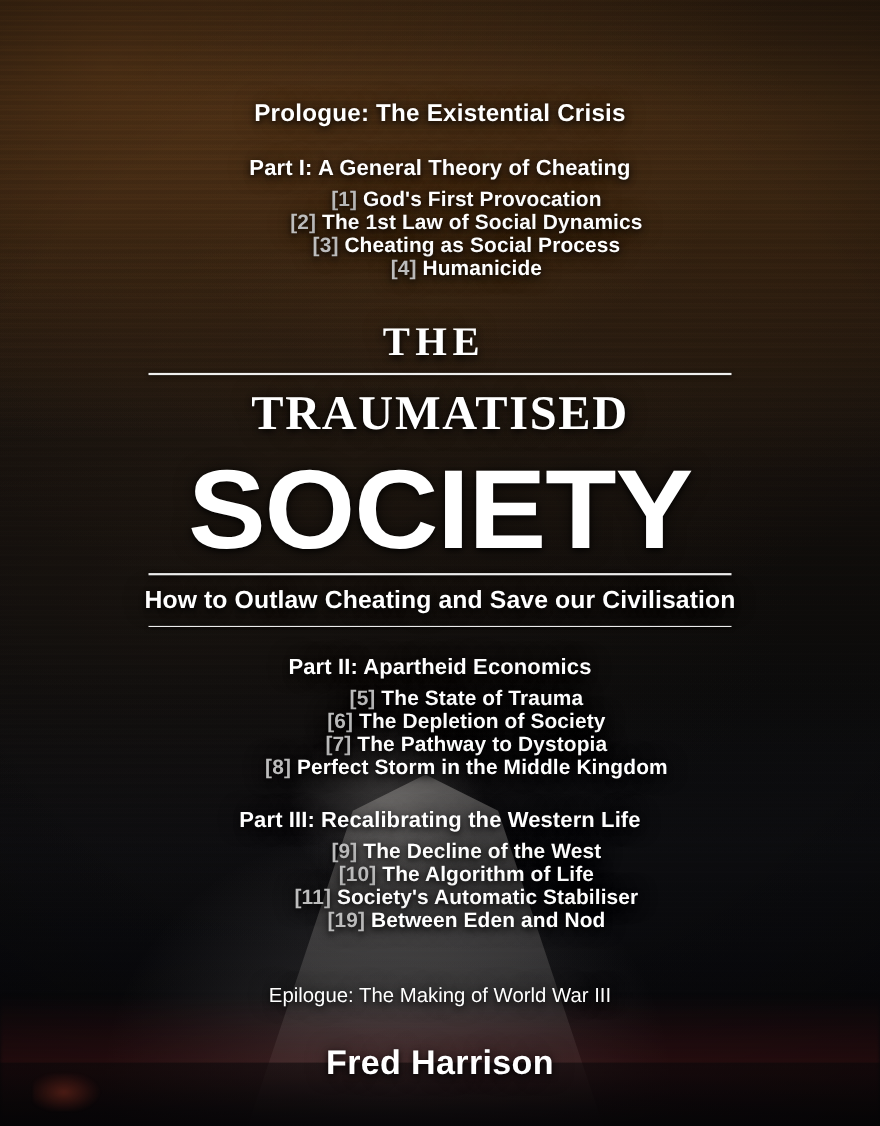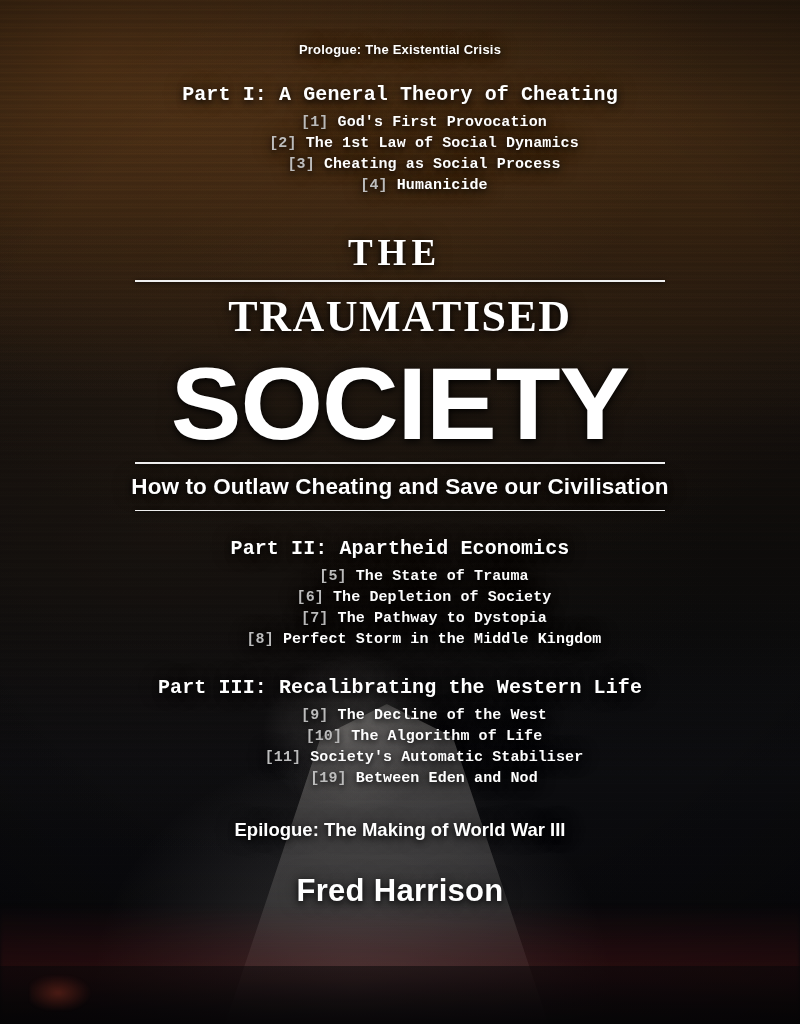--- a/index.html
+++ b/index.html
@@ -108,35 +108,35 @@
 
   .content {
     position: absolute;
     inset: 0;
     text-align: center;
     color: #fff;
     text-shadow: 0 2px 6px rgba(0,0,0,0.85), 0 0 18px rgba(0,0,0,0.5);
   }
 
   .prologue {
-    margin-top: 42px;
-    font-size: 13px;
+    margin-top: 90px;
+    font-size: 22px;
     font-weight: bold;
     letter-spacing: 0.2px;
   }
 
-  .part-block { margin-top: 26px; font-family: Liberation Mono, monospace; }
+  .part-block { margin-top: 26px; }
   .part-title {
     font-size: 20px;
     font-weight: bold;
     letter-spacing: 0.1px;
     margin-bottom: 6px;
   }
   .chapter {
-    font-size: 15px;
+    font-size: 19px;
     font-weight: bold;
     line-height: 21px;
     letter-spacing: 0.1px;
     padding-left: 48px;
   }
   .chapter .num {
     color: #bdbdbd;
     font-weight: bold;
   }
 
@@ -178,23 +178,23 @@
   }
   .subtitle {
     font-size: 22.5px;
     font-weight: bold;
     line-height: 30px;
     padding: 8px 0 8px 0;
     letter-spacing: 0.1px;
   }
 
   .epilogue {
-    margin-top: 30px;
+    margin-top: 46px;
     font-size: 18.5px;
-    font-weight: bold;
+    font-weight: normal;
   }
   .author {
     margin-top: 32px;
     font-size: 31px;
     font-weight: bold;
     letter-spacing: 0.3px;
   }
 </style>
 </head>
 <body>

